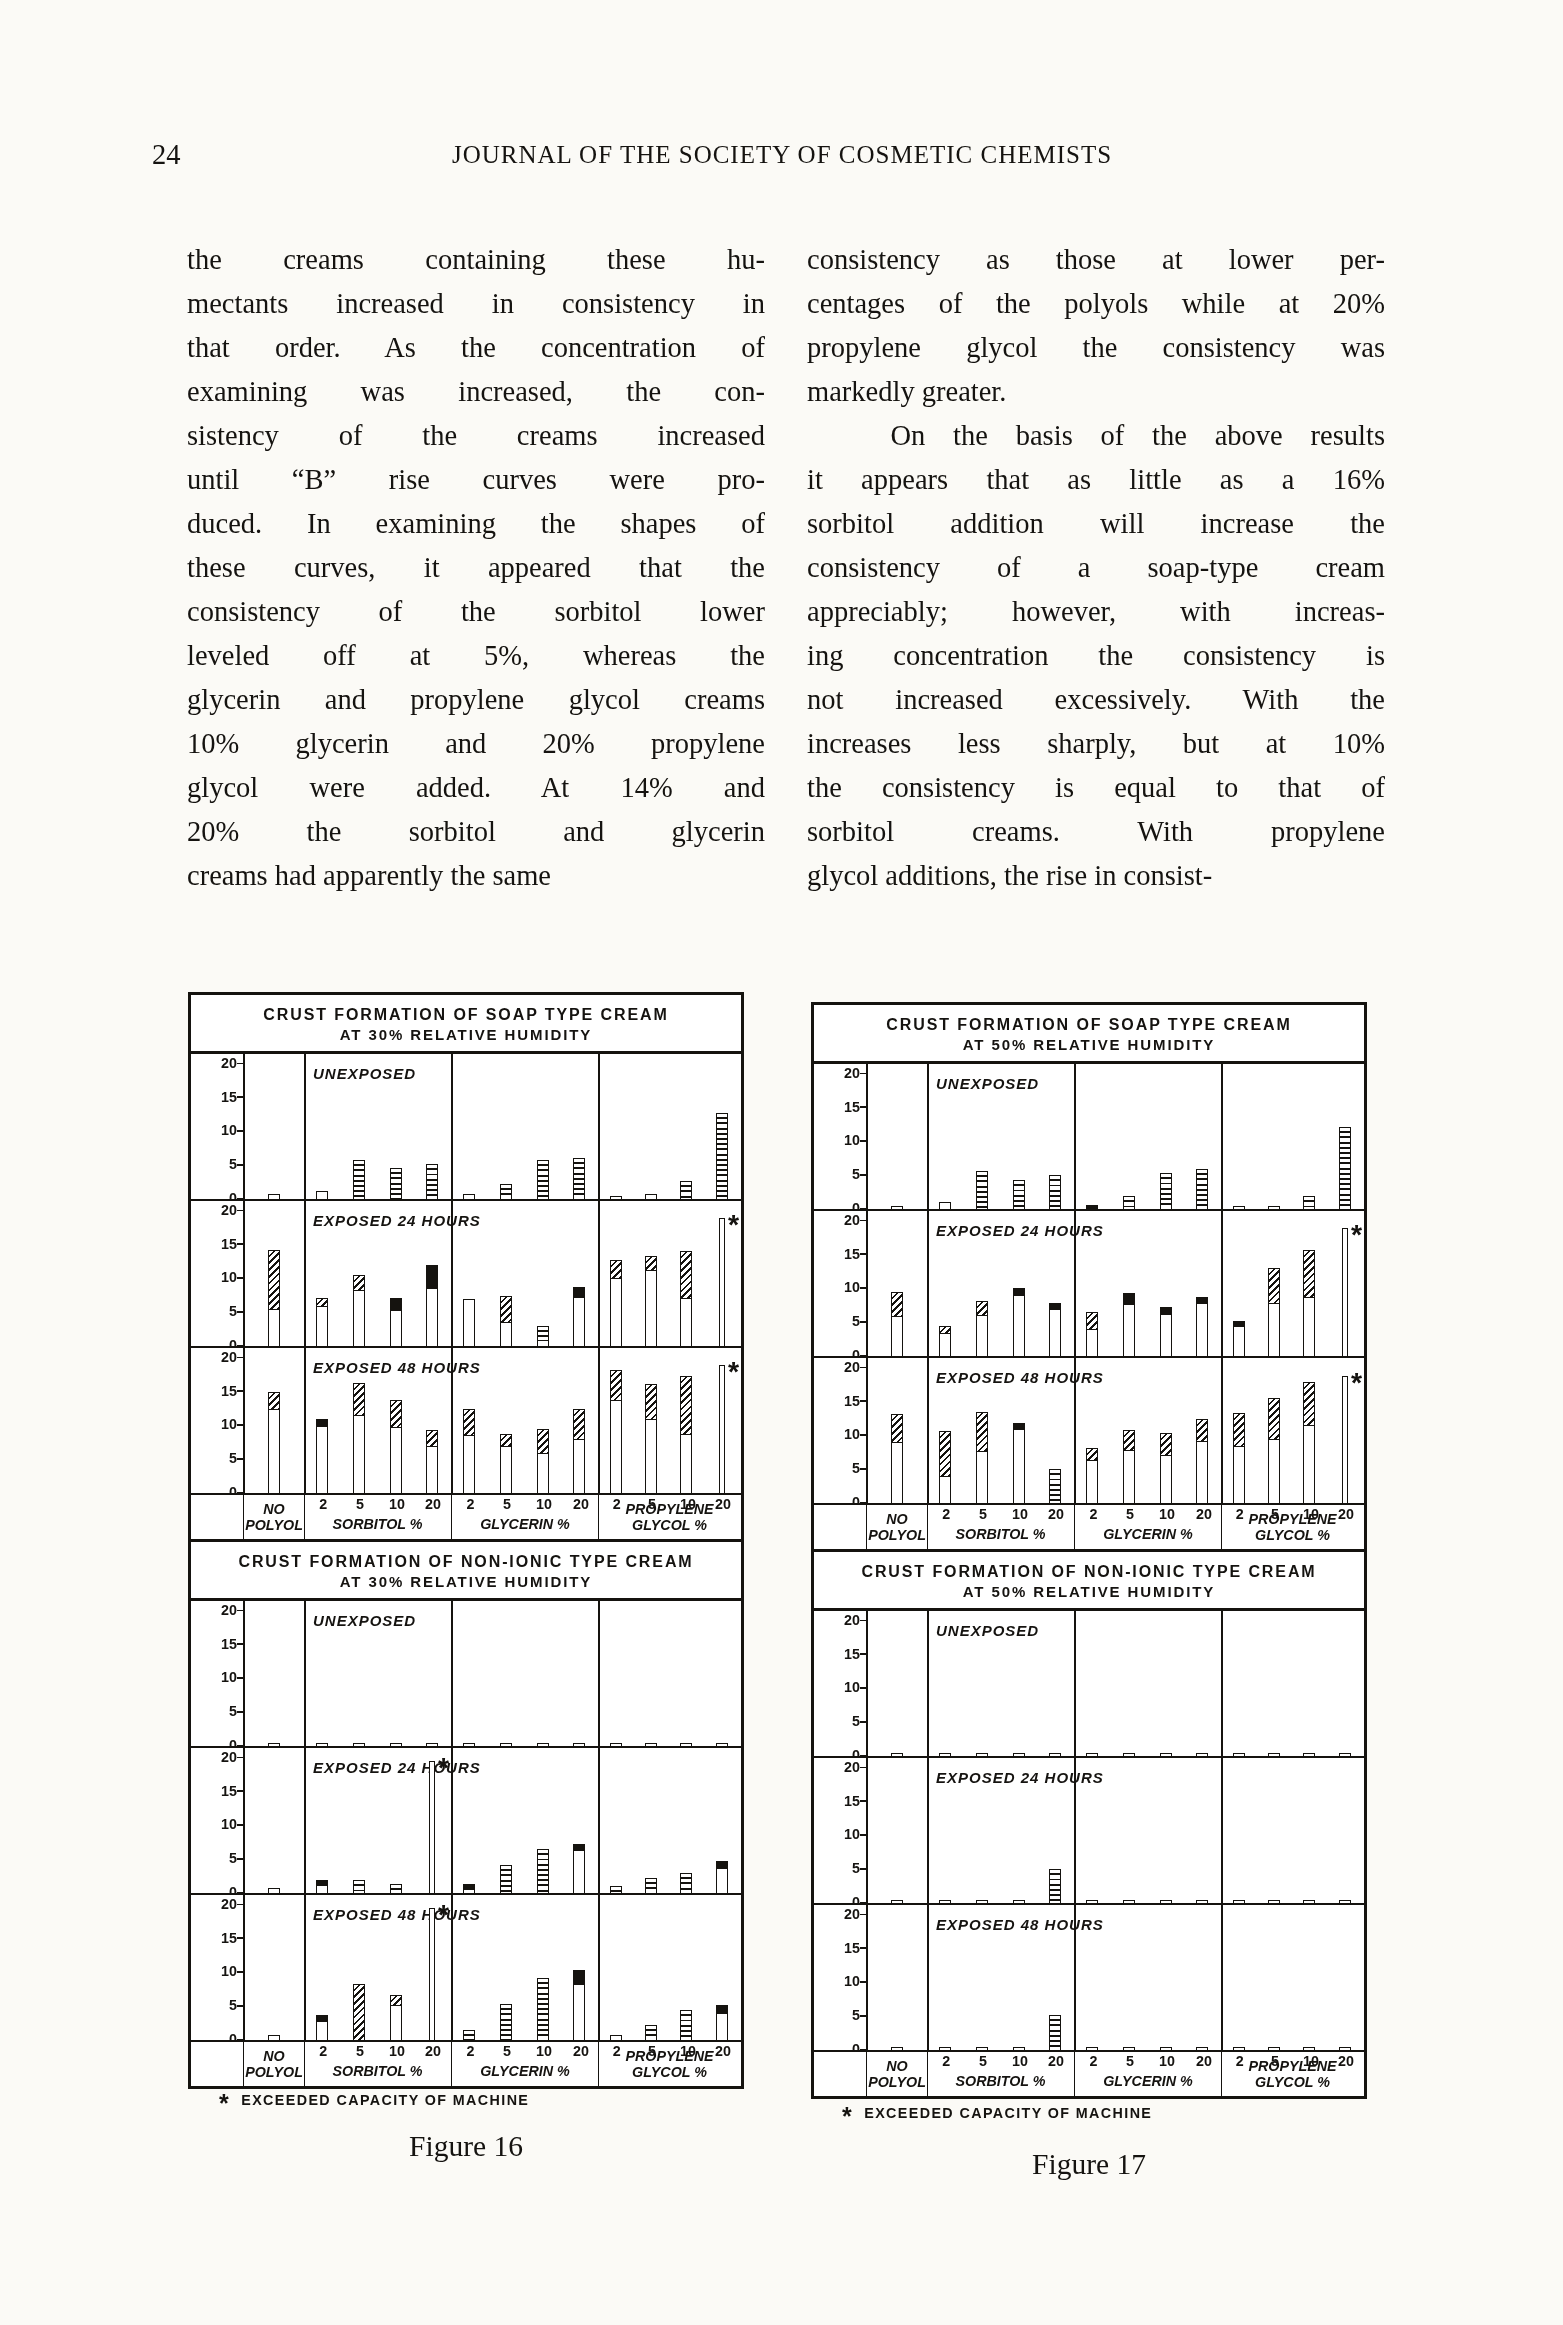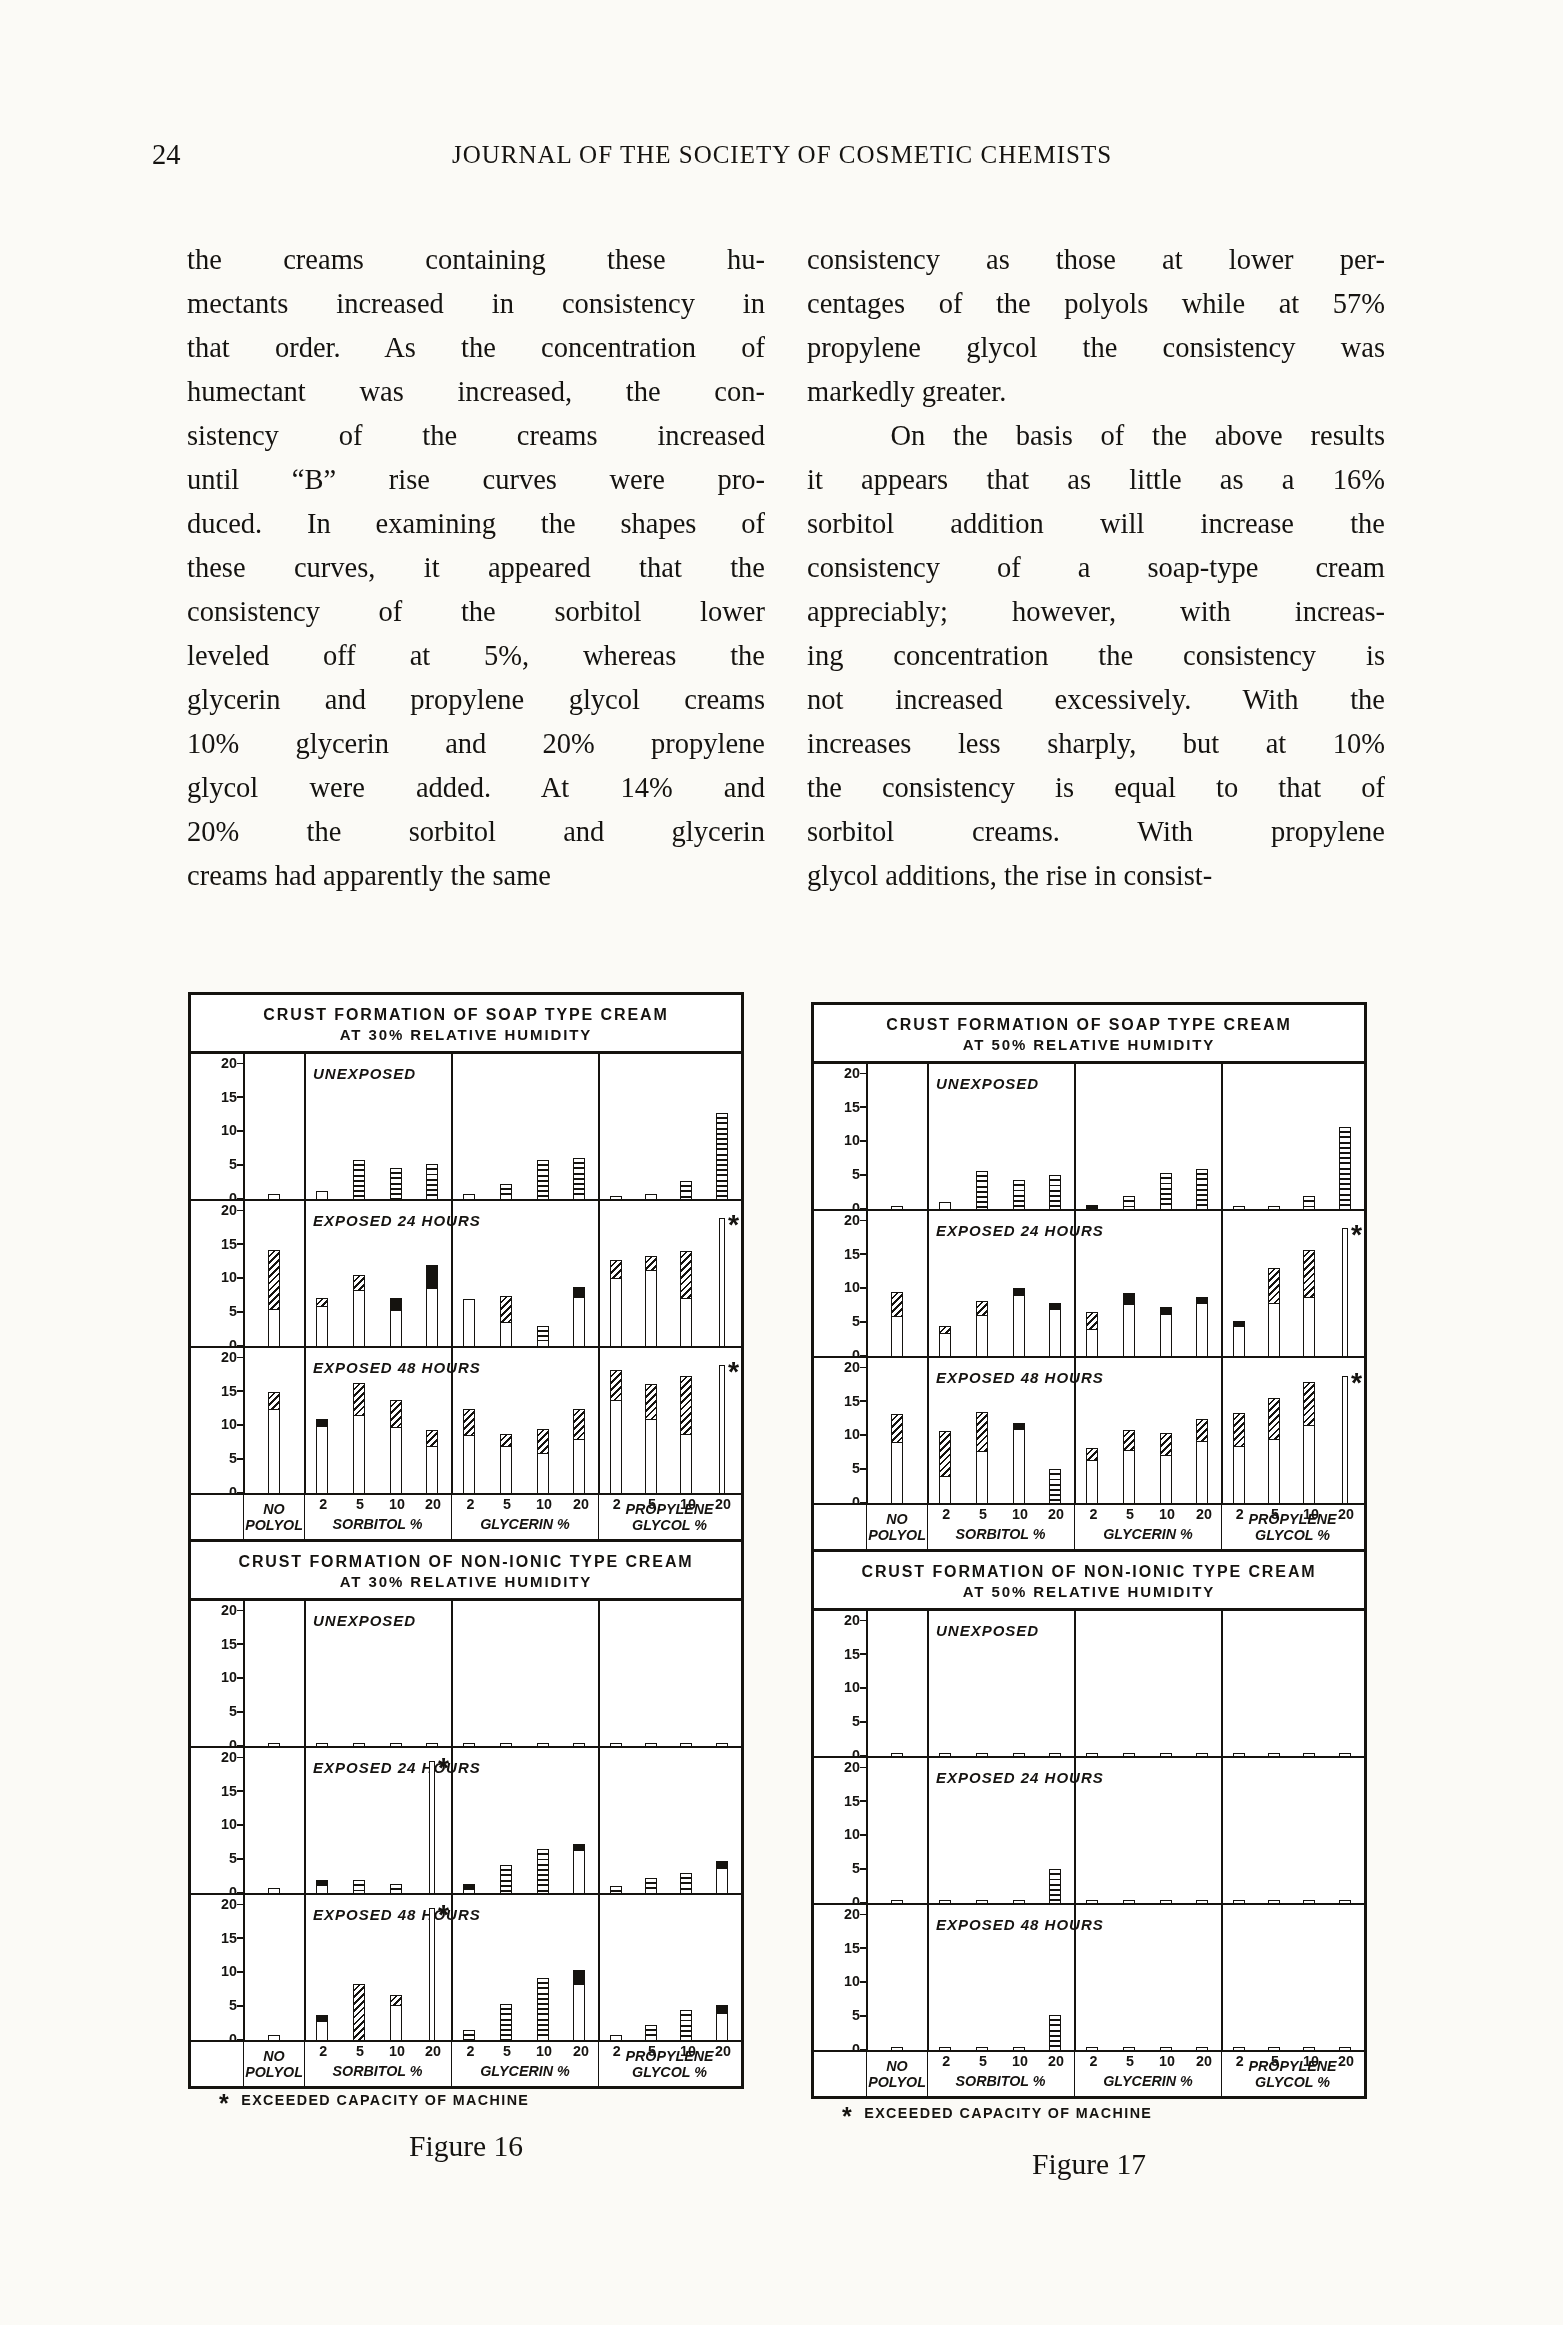--- a/index.html
+++ b/index.html
@@ -54,36 +54,36 @@
 </style>
 </head>
 <body>
 
 <div class="pageno">24</div>
 <div class="jtitle">JOURNAL OF THE SOCIETY OF COSMETIC CHEMISTS</div>
 <div class="col colL" id="colL">
     <div class="tline j">the creams containing these hu-</div>
     <div class="tline j">mectants increased in consistency in</div>
     <div class="tline j">that order.  As the concentration of</div>
-    <div class="tline j">humectant was increased, the con-</div>
+    <div class="tline j">examining was increased, the con-</div>
     <div class="tline j">sistency of the creams increased</div>
     <div class="tline j">until “B” rise curves were pro-</div>
     <div class="tline j">duced.  In examining the shapes of</div>
     <div class="tline j">these curves, it appeared that the</div>
     <div class="tline j">consistency of the sorbitol lower</div>
     <div class="tline j">leveled off at 5%, whereas the</div>
     <div class="tline j">glycerin and propylene glycol creams</div>
     <div class="tline j">10% glycerin and 20% propylene</div>
     <div class="tline j">glycol were added.  At 14% and</div>
     <div class="tline j">20% the sorbitol and glycerin</div>
     <div class="tline j flush">creams had apparently the same</div>
   </div>
 <div class="col colR" id="colR">
     <div class="tline j">consistency as those at lower per-</div>
-    <div class="tline j">centages of the polyols while at 57%</div>
+    <div class="tline j">centages of the polyols while at 20%</div>
     <div class="tline j">propylene glycol the consistency was</div>
     <div class="tline j flush">markedly greater.</div>
     <div class="tline j">&nbsp;&nbsp;&nbsp;On the basis of the above results</div>
     <div class="tline j">it appears that as little as a 16%</div>
     <div class="tline j">sorbitol addition will increase the</div>
     <div class="tline j">consistency of a soap-type cream</div>
     <div class="tline j">appreciably; however, with increas-</div>
     <div class="tline j">ing concentration the consistency is</div>
     <div class="tline j">not increased excessively.  With the</div>
     <div class="tline j">increases less sharply, but at 10%</div>

